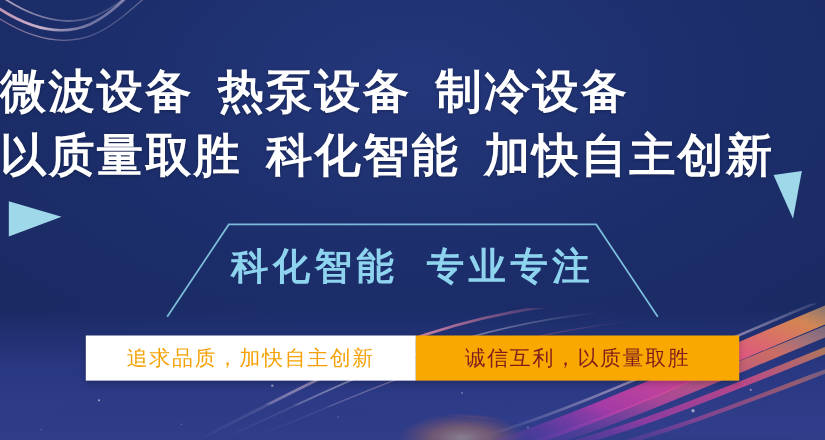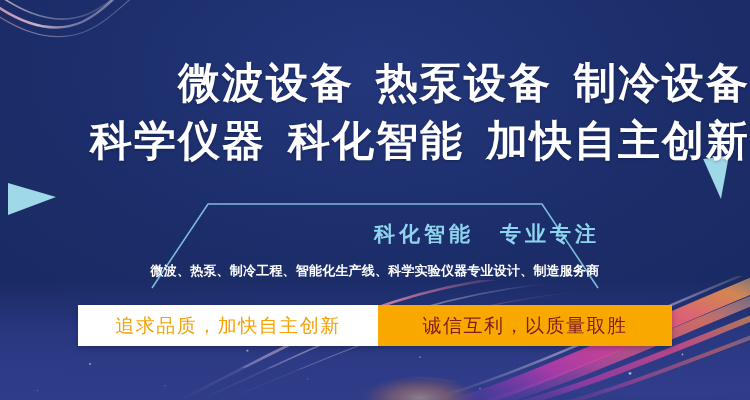--- a/index.html
+++ b/index.html
@@ -59,21 +59,21 @@
     right:18px;top:157px;width:0;height:0;
     border-left:14px solid transparent;
     border-right:12px solid transparent;
     border-bottom:42px solid #9fd8e8;
     transform:rotate(172deg);
   }
 
   
   .headline{
     position:absolute;left:0;right:0;top:62px;
-    text-align:right;
+    text-align:left;
     color:#ffffff;
     font-weight:700;
     line-height:1.0;
     text-shadow:0 1px 3px rgba(0,0,0,.28);
     pointer-events:none;
   }
   .headline .line{
     display:block;
     font-size:42px;
     letter-spacing:2px;
@@ -85,23 +85,23 @@
 
   
   .mid-wrap{
     position:absolute;left:150px;top:198px;width:450px;height:92px;
   }
   .trapezoid{
     position:absolute;inset:0;
   }
   .mid-title{
     position:absolute;left:0;right:0;top:22px;
-    text-align:right;
+    text-align:center;
     color:#8fd4ef;
-    font-size:21px;font-weight:700;
+    font-size:34px;font-weight:700;
     letter-spacing:4px;
     white-space:nowrap;
   }
   .mid-title .gapm{display:inline-block;width:26px;}
   .mid-sub{
     position:absolute;left:0;right:0;top:64px;
     text-align:center;
     color:#ffffff;
     font-size:13px;font-weight:700;
     letter-spacing:.2px;
@@ -214,33 +214,32 @@
   </svg>
 
   <div class="tri tri-left"></div>
   <div class="tri tri-right"></div>
 
   <div class="headline">
     <span class="line line1">
       <span class="seg">微波设备</span><span class="gap"></span><span class="seg">热泵设备</span><span class="gap"></span><span class="seg">制冷设备</span>
     </span>
     <span class="line line2">
-      <span class="seg">科学仪器</span><span class="gap"></span><span class="seg">科化智能</span><span class="gap"></span><span class="seg">加快自主创新</span>
+      <span class="seg">以质量取胜</span><span class="gap"></span><span class="seg">科化智能</span><span class="gap"></span><span class="seg">加快自主创新</span>
     </span>
   </div>
 
   <div class="mid-wrap">
     <svg class="trapezoid" viewBox="0 0 450 92" preserveAspectRatio="none">
       <path d="M2,90 L58,6 L392,6 L448,90" fill="none" stroke="#7fc4e0" stroke-width="1.6" opacity=".95"></path>
       <path d="M2,90 L448,90" fill="none" stroke="#7fc4e0" stroke-width="0"></path>
     </svg>
     <div class="mid-title">
       <span>科化智能</span><span class="gapm"></span><span>专业专注</span>
     </div>
-    <div class="mid-sub">微波、热泵、制冷工程、智能化生产线、科学实验仪器专业设计、制造服务商</div>
   </div>
 
   <div class="slogans">
     <div class="slogan slogan-left">追求品质，加快自主创新</div>
     <div class="slogan slogan-right">诚信互利，以质量取胜</div>
   </div>
 
 </div>
 
 </body></html>

